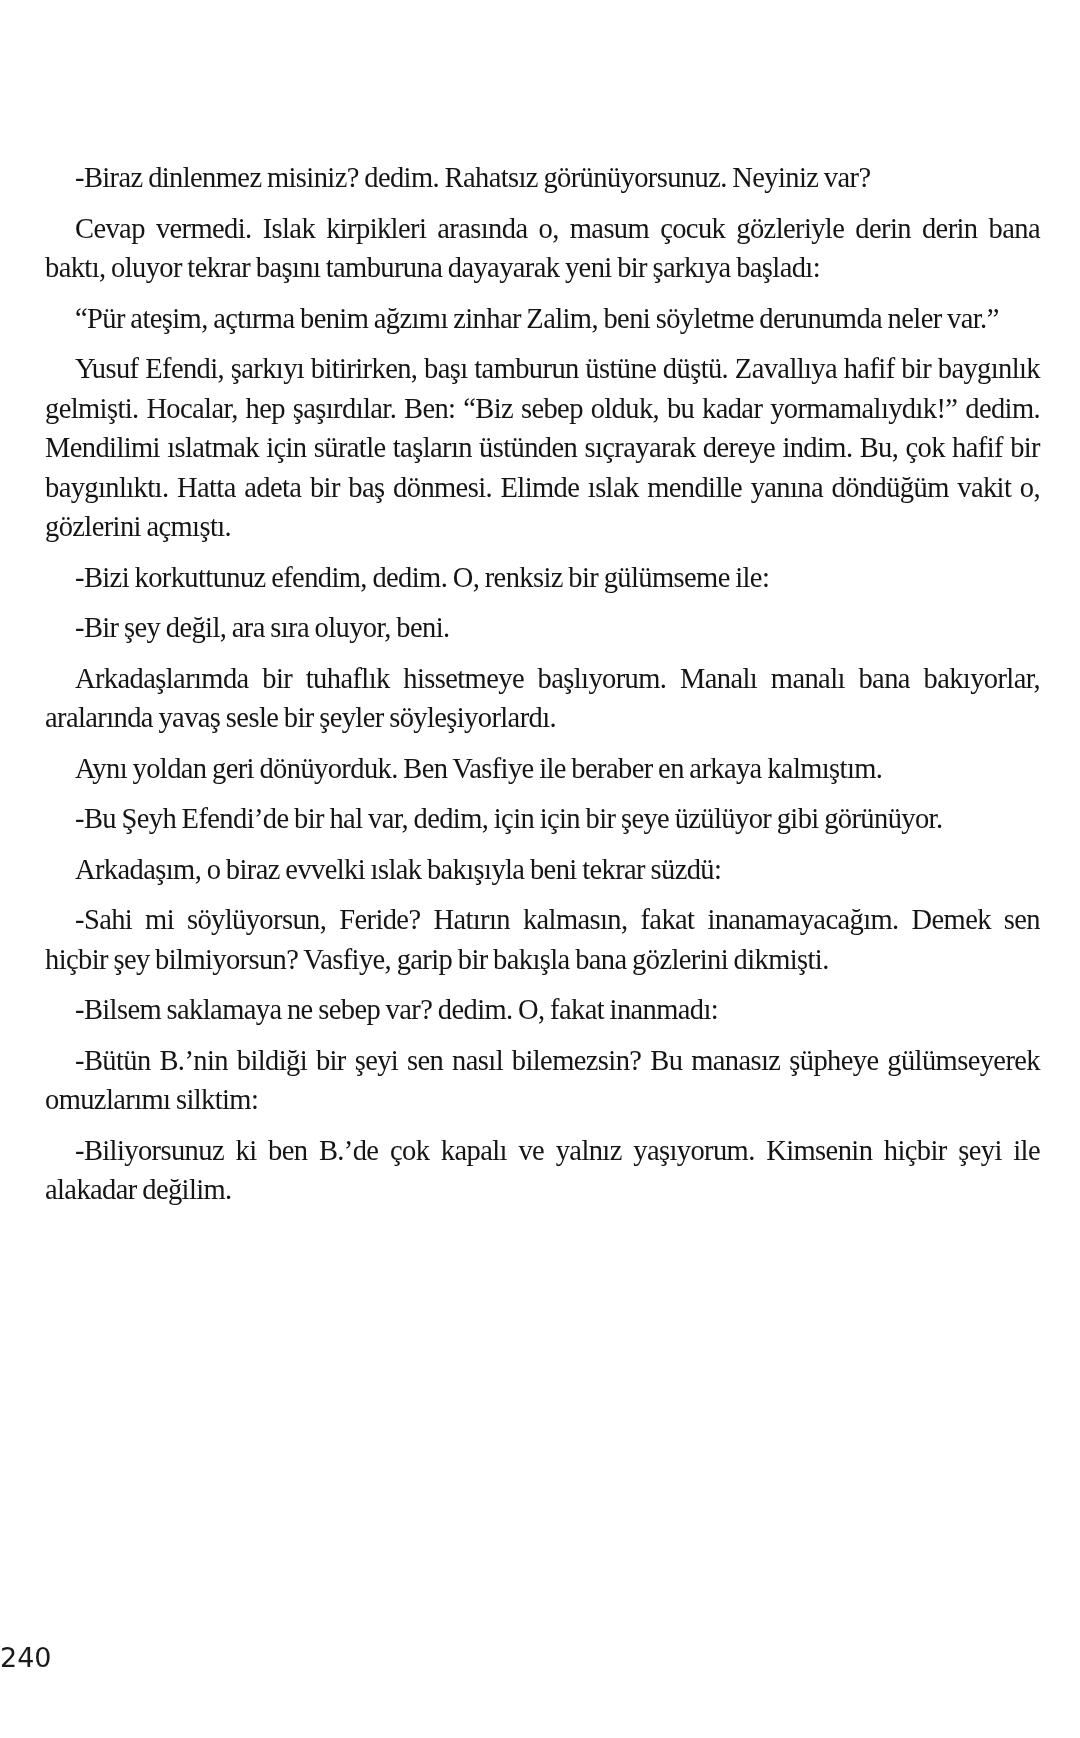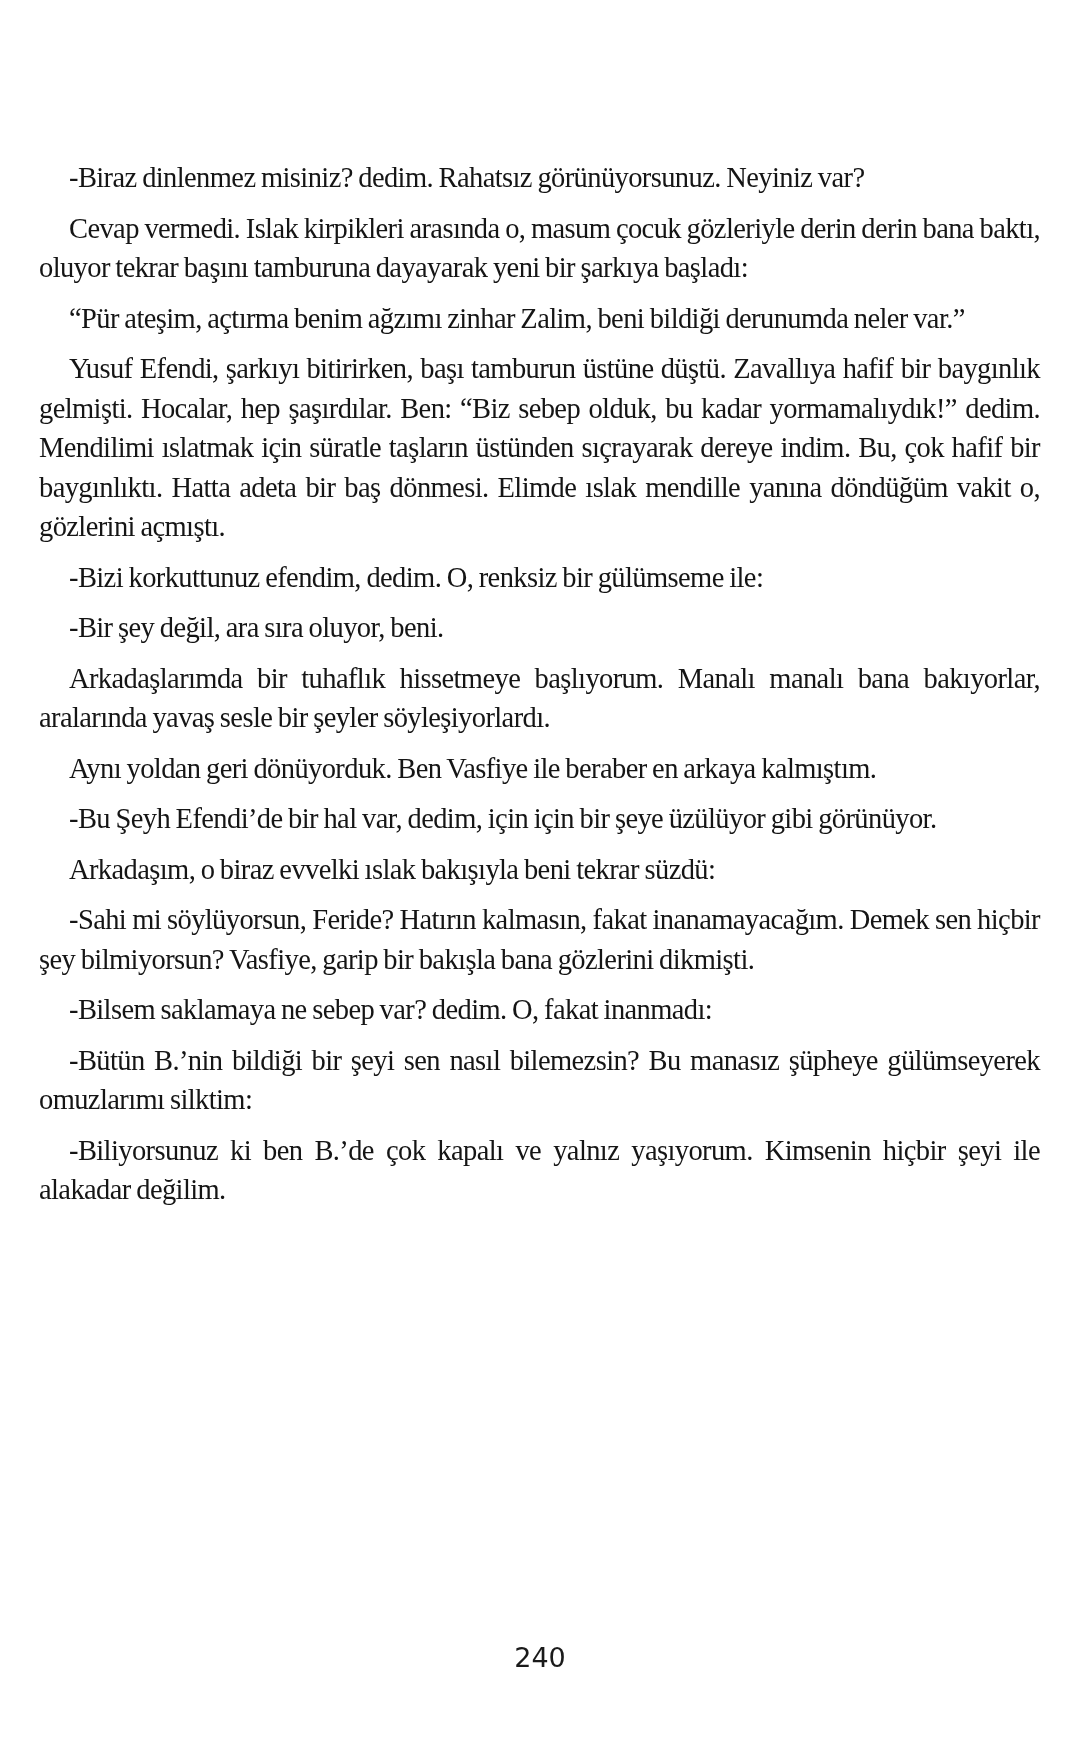--- a/index.html
+++ b/index.html
@@ -10,43 +10,43 @@
     top: 158px;
     width: 1003px;
     font-family: "Liberation Serif", serif;
     font-size: 28.5px;
     line-height: 39.5px;
     color: #151515;
     letter-spacing: -0.6px;
     word-spacing: -1px;
   }
   .page p {
-    margin: 0 0 11px 2px;
+    margin: 0 0 11px 8px;
     text-indent: 30px;
     text-align: justify;
     text-align-last: left;
   }
   .page-number {
     position: absolute;
     top: 1642px;
     left: 0;
     width: 1080px;
-    text-align: center;
+    text-align: left;
     font-family: "DejaVu Sans", sans-serif;
     font-size: 27px;
     color: #1a1a1a;
   }
 </style>
 </head>
 <body>
 
 <div class="page">
   <p>-Biraz dinlenmez misiniz? dedim. Rahatsız görünüyorsunuz. Neyiniz var?</p>
   <p>Cevap vermedi. Islak kirpikleri arasında o, masum çocuk gözleriyle derin derin bana baktı, oluyor tekrar başını tamburuna dayayarak yeni bir şarkıya başladı:</p>
-  <p>“Pür ateşim, açtırma benim ağzımı zinhar Zalim, beni bildiği derunumda neler var.”</p>
+  <p>“Pür ateşim, açtırma benim ağzımı zinhar Zalim, beni söyletme derunumda neler var.”</p>
   <p>Yusuf Efendi, şarkıyı bitirirken, başı tamburun üstüne düştü. Zavallıya hafif bir baygınlık gelmişti. Hocalar, hep şaşırdılar. Ben: “Biz sebep olduk, bu kadar yormamalıydık!” dedim. Mendilimi ıslatmak için süratle taşların üstünden sıçrayarak dereye indim. Bu, çok hafif bir baygınlıktı. Hatta adeta bir baş dönmesi. Elimde ıslak mendille yanına döndüğüm vakit o, gözlerini açmıştı.</p>
   <p>-Bizi korkuttunuz efendim, dedim. O, renksiz bir gülümseme ile:</p>
   <p>-Bir şey değil, ara sıra oluyor, beni.</p>
   <p>Arkadaşlarımda bir tuhaflık hissetmeye başlıyorum. Manalı manalı bana bakıyorlar, aralarında yavaş sesle bir şeyler söyleşiyorlardı.</p>
   <p>Aynı yoldan geri dönüyorduk. Ben Vasfiye ile beraber en arkaya kalmıştım.</p>
   <p>-Bu Şeyh Efendi’de bir hal var, dedim, için için bir şeye üzülüyor gibi görünüyor.</p>
   <p>Arkadaşım, o biraz evvelki ıslak bakışıyla beni tekrar süzdü:</p>
   <p>-Sahi mi söylüyorsun, Feride? Hatırın kalmasın, fakat inanamayacağım. Demek sen hiçbir şey bilmiyorsun? Vasfiye, garip bir bakışla bana gözlerini dikmişti.</p>
   <p>-Bilsem saklamaya ne sebep var? dedim. O, fakat inanmadı:</p>
   <p>-Bütün B.’nin bildiği bir şeyi sen nasıl bilemezsin? Bu manasız şüpheye gülümseyerek omuzlarımı silktim:</p>

